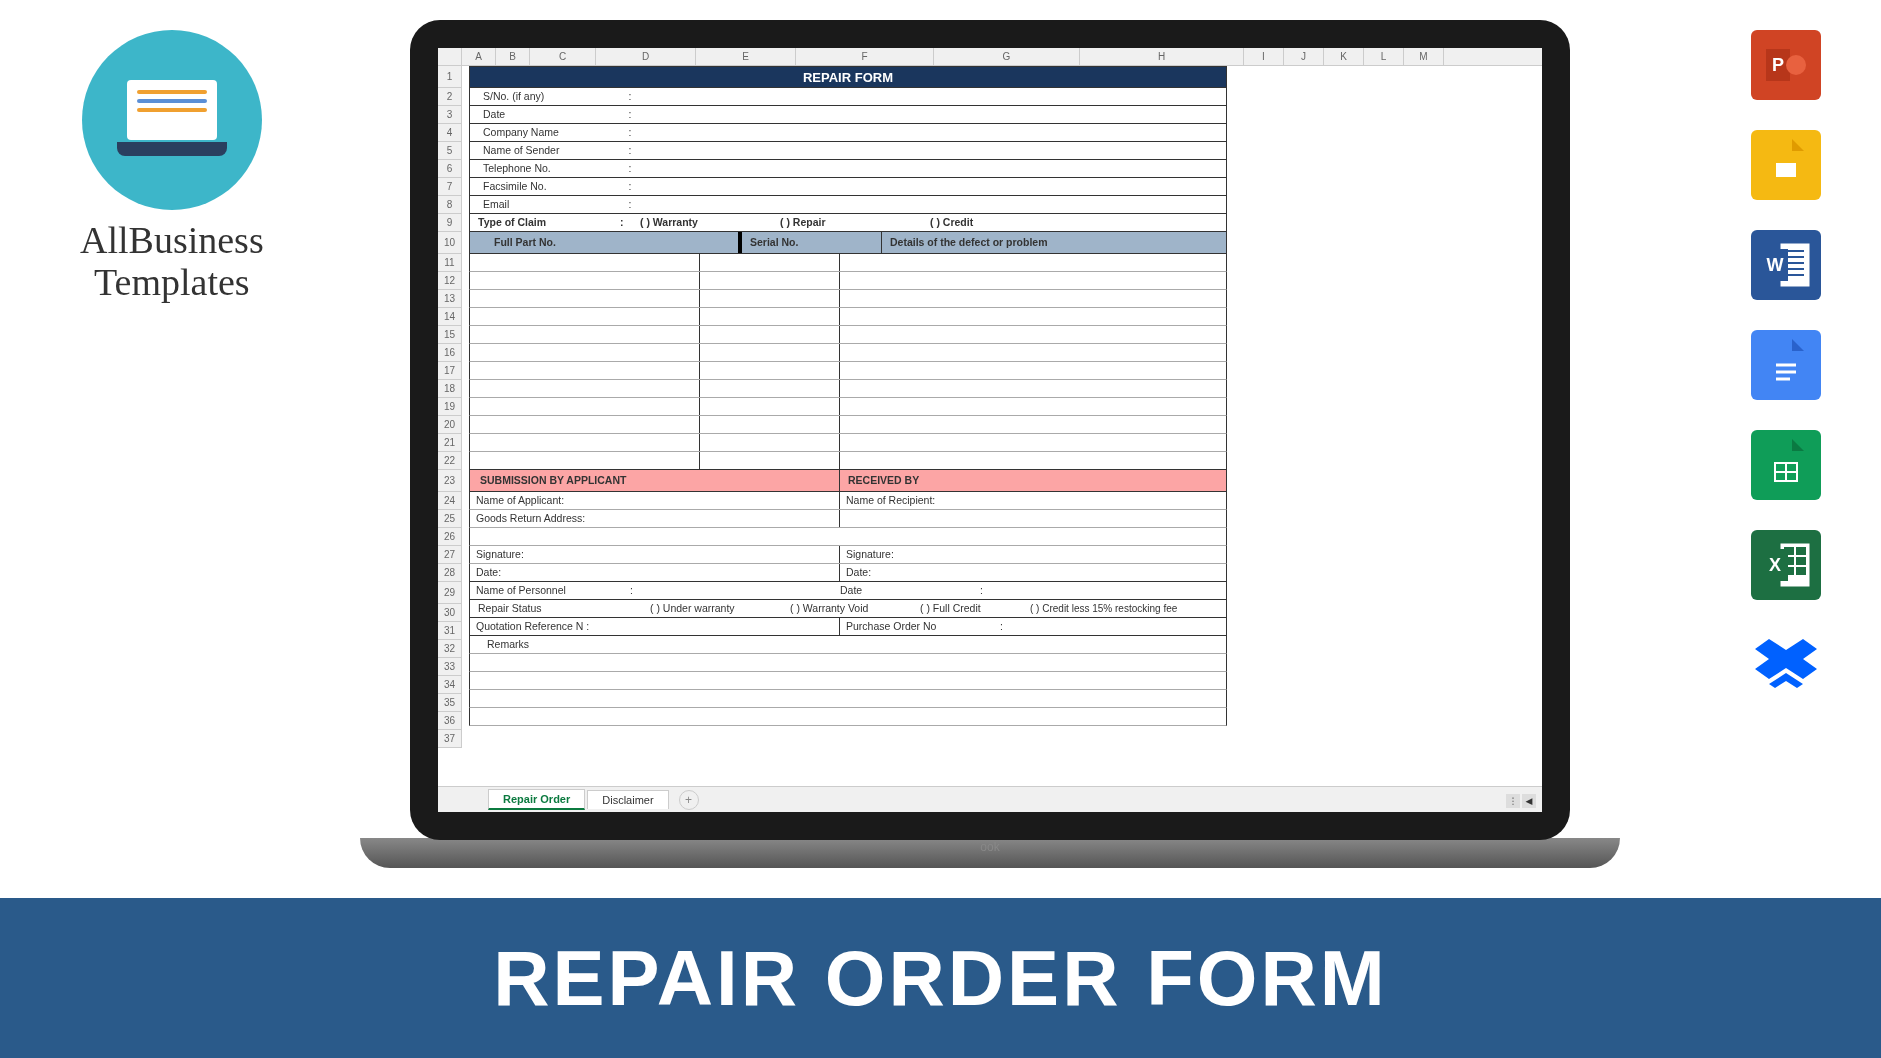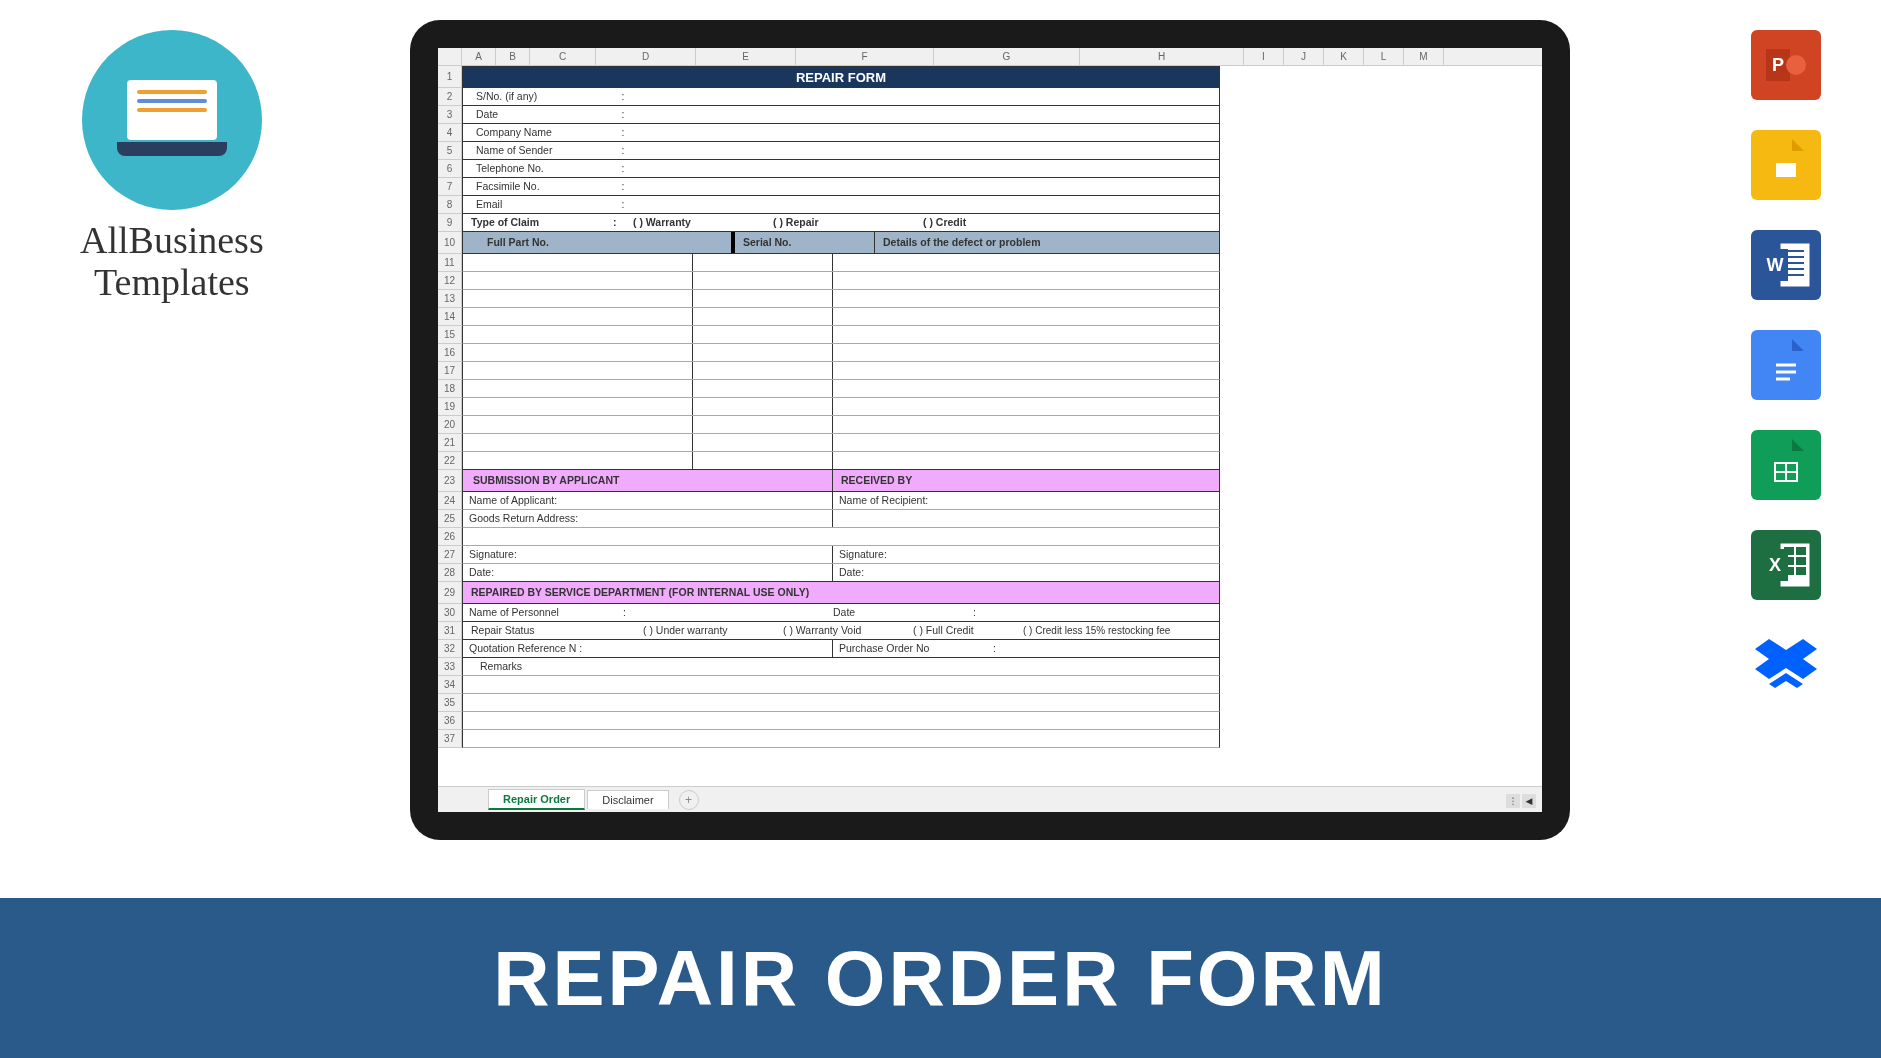--- a/index.html
+++ b/index.html
@@ -21,38 +21,38 @@
 .laptop-brand { text-align: center; color: #888; font-size: 12px; padding-top: 2px; }
 
 .spreadsheet { position: absolute; inset: 0; font-size: 11px; color: #333; }
 .col-headers { display: flex; background: #f0f0f0; border-bottom: 1px solid #ccc; height: 18px; }
 .col-h { border-right: 1px solid #ccc; text-align: center; font-size: 10px; line-height: 18px; color: #666; }
 .row-headers { position: absolute; left: 0; top: 18px; width: 24px; }
 .row-h { height: 18px; border-bottom: 1px solid #ccc; border-right: 1px solid #ccc; text-align: center; font-size: 10px; line-height: 18px; background: #f0f0f0; color: #666; }
 .row-h.tall { height: 22px; line-height: 22px; }
 
 .sheet-body { position: absolute; left: 24px; top: 18px; right: 0; bottom: 26px; overflow: hidden; }
-.form-area { width: 758px; }
+.form-area { width: 758px; margin-left: 7px; }
 .title-bar { background: #1a365d; color: #fff; font-weight: bold; text-align: center; height: 22px; line-height: 22px; font-size: 13px; border: 1px solid #333; }
 .field-row { display: flex; height: 18px; border-left: 1px solid #333; border-right: 1px solid #333; border-bottom: 1px solid #333; }
 .field-label { width: 150px; padding-left: 13px; font-size: 10.5px; line-height: 17px; }
 .field-colon { width: 20px; text-align: center; font-size: 10.5px; line-height: 17px; }
 .claim-row { display: flex; height: 18px; border-left: 1px solid #333; border-right: 1px solid #333; border-bottom: 1px solid #333; font-weight: bold; font-size: 10.5px; }
 .claim-row > div { line-height: 17px; }
 .table-head { display: flex; background: #9fb4c9; height: 22px; border: 1px solid #333; border-top: none; font-weight: bold; font-size: 10.5px; }
 .th1 { width: 272px; padding-left: 24px; line-height: 21px; border-right: 4px solid #000000; }
 .th2 { width: 140px; padding-left: 8px; line-height: 21px; border-right: 1px solid #333; }
 .th3 { flex: 1; padding-left: 8px; line-height: 21px; }
 .data-row { display: flex; height: 18px; border-left: 1px solid #333; border-right: 1px solid #333; border-bottom: 1px solid #aaa; }
 .dc1 { width: 230px; border-right: 1px solid #333; }
 .dc2 { width: 140px; border-right: 1px solid #333; }
 .dc3 { flex: 1; }
 .data-row.last { border-bottom: 1px solid #333; }
 
-.section-head { display: flex; background: #f0abfc; height: 22px; border-left: 1px solid #333; border-right: 1px solid #333; border-bottom: 1px solid #333; font-weight: bold; font-size: 10.5px; }
+.section-head { display: flex; background: #fca5a5; height: 22px; border-left: 1px solid #333; border-right: 1px solid #333; border-bottom: 1px solid #333; font-weight: bold; font-size: 10.5px; }
 .sh-left { width: 370px; padding-left: 10px; line-height: 21px; border-right: 1px solid #333; }
 .sh-right { flex: 1; padding-left: 8px; line-height: 21px; }
 .sh-full { flex: 1; padding-left: 8px; line-height: 21px; }
 .two-col { display: flex; height: 18px; border-left: 1px solid #333; border-right: 1px solid #333; border-bottom: 1px solid #aaa; font-size: 10.5px; align-items: flex-end; }
 .two-col.bb { border-bottom: 1px solid #333; }
 .tc-left { width: 370px; padding-left: 6px; line-height: 17px; border-right: 1px solid #333; }
 .tc-right { flex: 1; padding-left: 6px; line-height: 17px; }
 
 .dept-row { display: flex; height: 18px; border-left: 1px solid #333; border-right: 1px solid #333; border-bottom: 1px solid #333; font-size: 10.5px; }
 .dept-row > div { line-height: 17px; }
@@ -276,23 +276,20 @@
                 <div class="tc-right"></div>
             </div>
             <div class="two-col">
               <div class="tc-left">Signature:</div>
               <div class="tc-right">Signature:</div>
             </div>
             <div class="two-col bb">
               <div class="tc-left">Date:</div>
               <div class="tc-right">Date:</div>
             </div>
-            <div class="section-head">
-              <div class="sh-full">REPAIRED BY SERVICE DEPARTMENT (FOR INTERNAL USE ONLY)</div>
-            </div>
             <div class="dept-row">
               <div style="width:160px;padding-left:6px">Name of Personnel</div>
               <div style="width:20px">:</div>
               <div style="width:190px"></div>
               <div style="width:140px">Date</div>
               <div style="width:20px">:</div>
             </div>
             <div class="dept-row">
               <div style="width:160px;padding-left:8px">Repair Status</div>
               <div style="width:20px"></div>
@@ -320,20 +317,23 @@
           <div class="tab">Disclaimer</div>
           <div class="tab-add">+</div>
           <div class="scroll-ctrl">
             <div class="scroll-btn">⋮</div>
             <div class="scroll-btn">◀</div>
           </div>
         </div>
       </div>
     </div>
   </div>
+  <div class="laptop-bottom">
+      <div class="laptop-brand">ook</div>
+    </div>
 </div>
 
 <div class="app-icons">
   <div class="app-icon" style="background:#d04424">
       <svg width="44" height="44" viewBox="0 0 44 44">
         <rect x="2" y="6" width="24" height="32" fill="#b7361a"></rect>
         <text x="14" y="28" fill="#fff" font-size="18" font-weight="bold" text-anchor="middle">P</text>
         <circle cx="32" cy="22" r="10" fill="#e8613f"></circle>
       </svg>
     </div>

